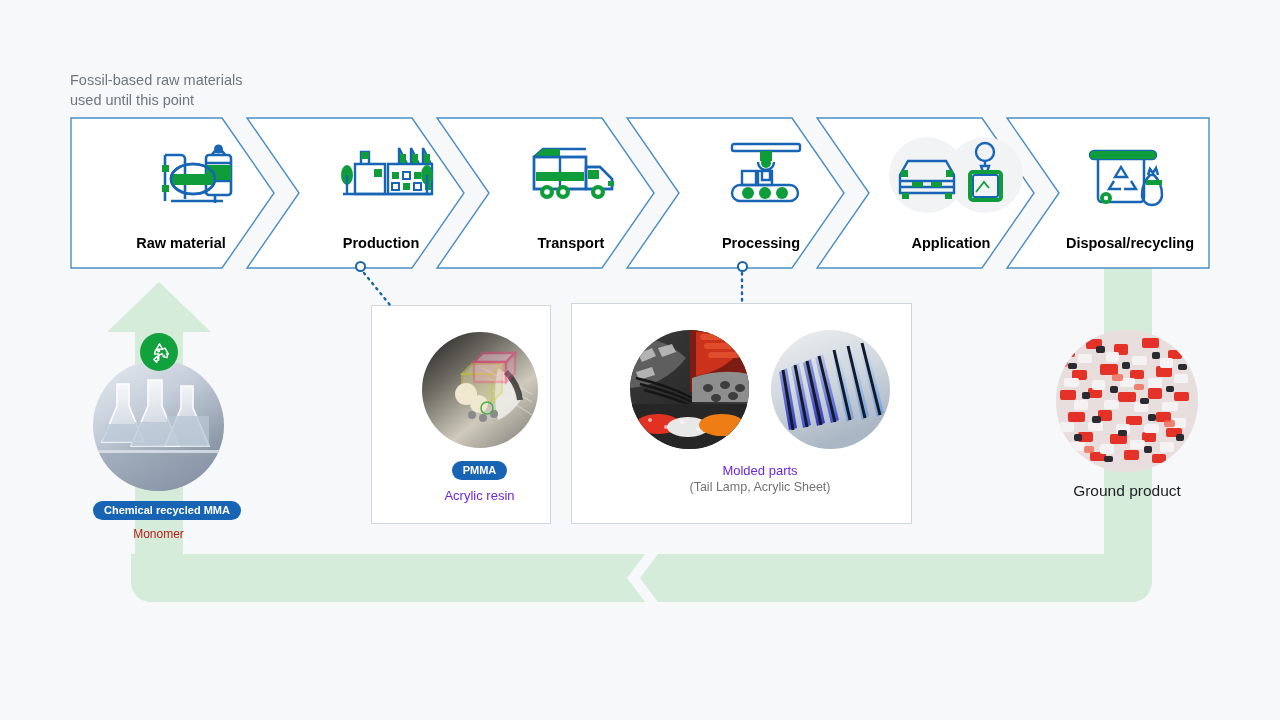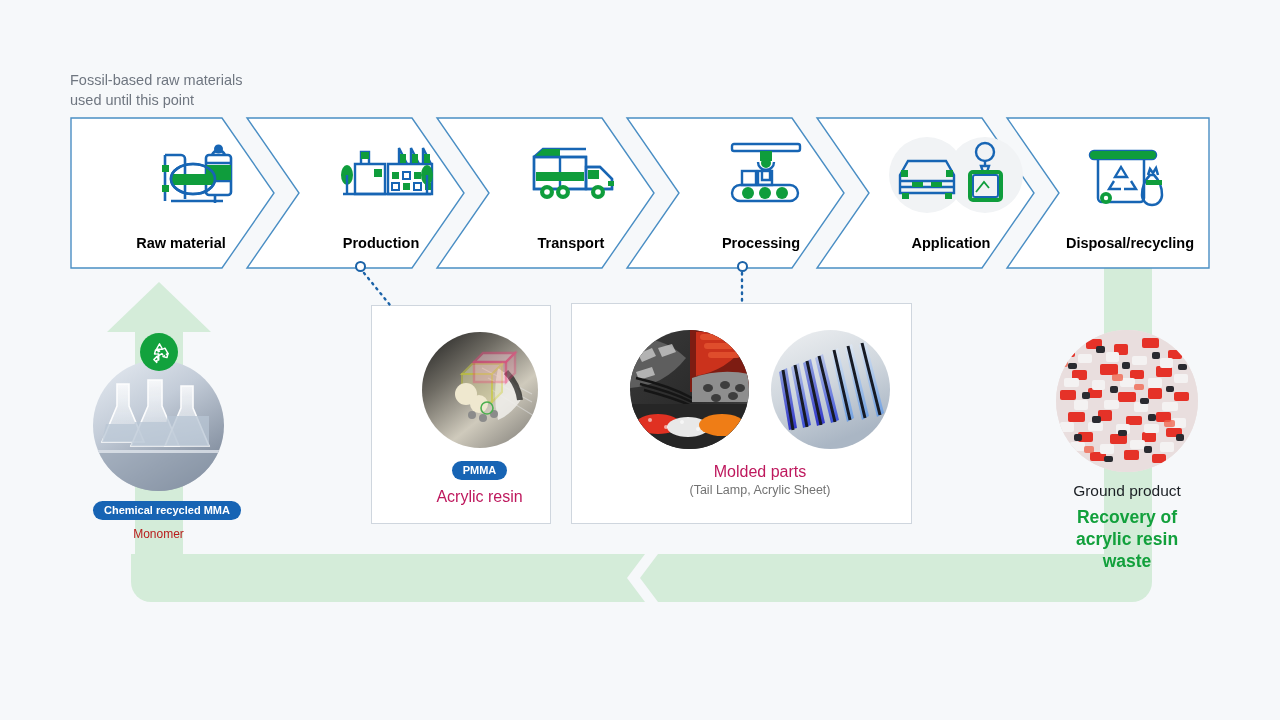--- a/index.html
+++ b/index.html
@@ -58,21 +58,21 @@
   .pill-row { margin-top: 9px; }
   .node-title { font-size: 12px; color: #b91c1c; margin-top: 7px; }
 
   
   .card {
     position: absolute; background: #ffffff; border: 1px solid #cfd6de;
     z-index: 4; display: flex; flex-direction: column; align-items: center; padding-left: 37px;
   }
   #card-resin { left: 371px; top: 305px; width: 180px; height: 219px; }
   #card-parts { left: 571px; top: 303px; width: 341px; height: 221px; }
-  .card-caption { font-size: 16px; color: #be185d; text-align: center; }
+  .card-caption { font-size: 13px; color: #6d28d9; text-align: center; }
   .card-sub { font-size: 12.5px; color: #737373; text-align: center; margin-top: 2px; }
 
   
   .ground { position: absolute; left: 1056px; top: 330px; width: 142px; text-align: center; z-index: 4; }
   .ground-circle { width: 142px; height: 142px; }
   .ground-title { font-size: 15.5px; color: #1b1f24; margin-top: 10px; }
   .ground-green {
     font-size: 17.5px; font-weight: bold; color: #12a03c;
     line-height: 22px; margin-top: 6px; white-space: pre-line;
   }
@@ -558,19 +558,17 @@
             <rect x="2" y="30" width="10" height="7" rx="2"></rect>
               <rect x="56" y="44" width="11" height="7" rx="2"></rect>
             <rect x="108" y="90" width="11" height="7" rx="2"></rect>
               <rect x="28" y="116" width="10" height="7" rx="2"></rect>
             <rect x="78" y="54" width="10" height="6" rx="2"></rect>
           </g>
         </g>
       </svg>
     </div>
     <div class="ground-title">Ground product</div>
-    <div class="ground-green">Recovery of
-acrylic resin waste</div>
   </div>
 
 
 
 </div>
 
 </body></html>

